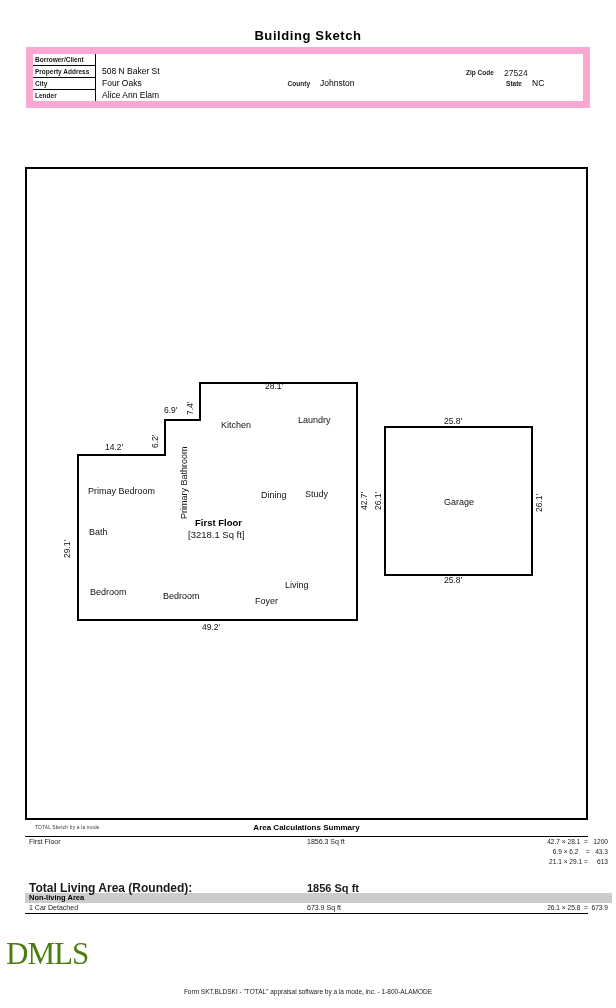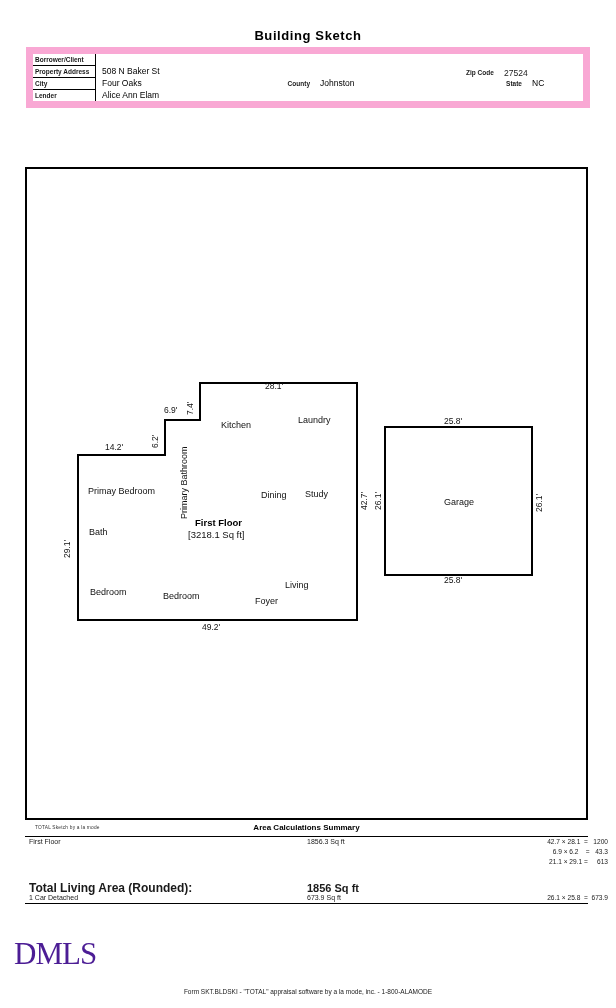--- a/index.html
+++ b/index.html
@@ -198,26 +198,26 @@
   }
   .acs-outer-top {
     width: 563px;
     height: 0;
     border-bottom: 1.5px solid #000;
   }
 
   
   .watermark {
     position: absolute;
-    left: 14px;
+    left: 6px;
     top: 938px;
     font-size: 31px;
     font-family: "Liberation Serif", serif;
     font-weight: 300;
-    color: #4c1d95;
+    color: #4d7c0f;
     letter-spacing: -1px;
     line-height: 1;
   }
 
   
   .footer {
     position: absolute;
     left: 0;
     top: 988px;
     width: 616px;
@@ -331,20 +331,25 @@
     <tr style="height:16px">
       <td class="col-a"></td>
           <td class="col-b"></td>
           <td class="col-c"></td>
     </tr>
     <tr>
       <td class="col-a bold" style="font-size:12px">Total Living Area (Rounded):</td>
       <td class="col-b bold" style="font-size:11px">1856 Sq ft</td>
       <td class="col-c"></td>
     </tr>
+    <tr class="row-band">
+      <td class="col-a band-label">Non-living Area</td>
+      <td class="col-b"></td>
+      <td class="col-c"></td>
+    </tr>
     <tr>
       <td class="col-a">1 Car Detached</td>
       <td class="col-b">673.9 Sq ft</td>
       <td class="col-c">
         <span class="calcline">26.1 × 25.8  =  673.9</span>
       </td>
     </tr>
   </tbody>
     </table>
   <div class="acs-bottomline"></div>

